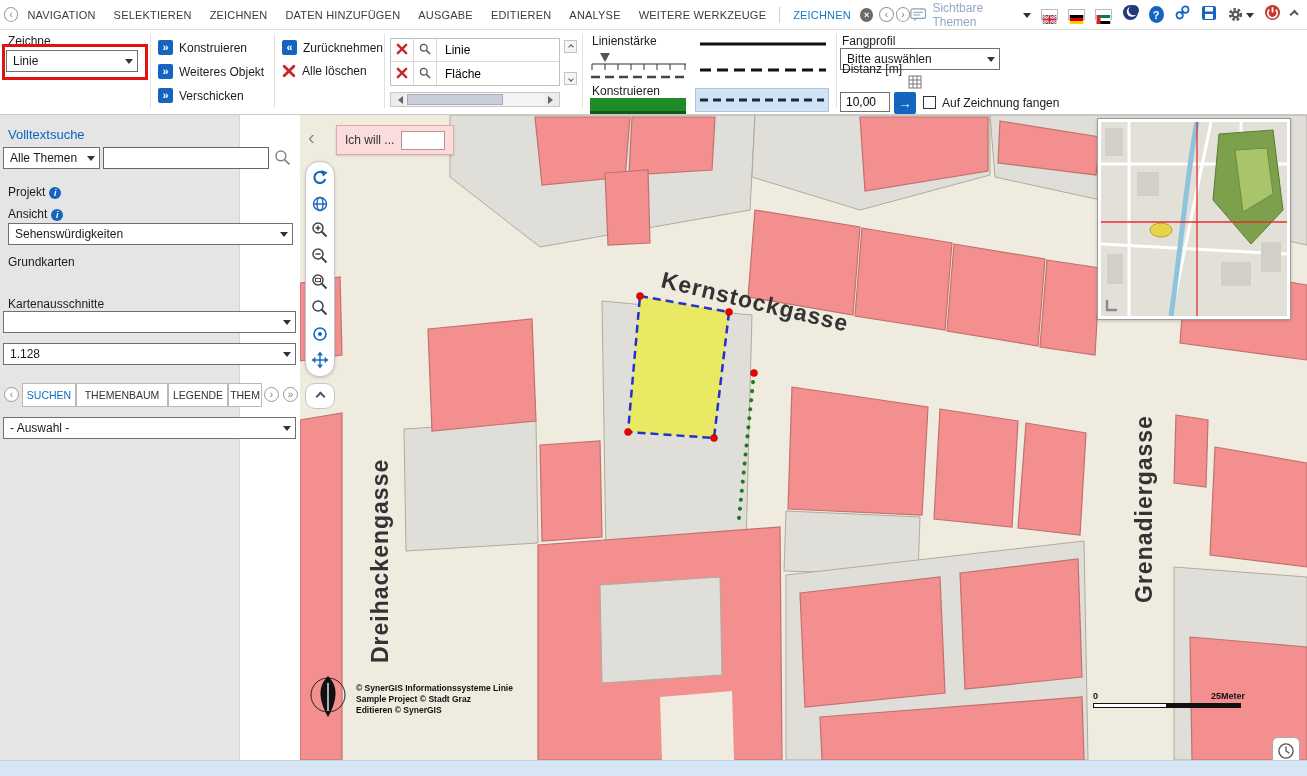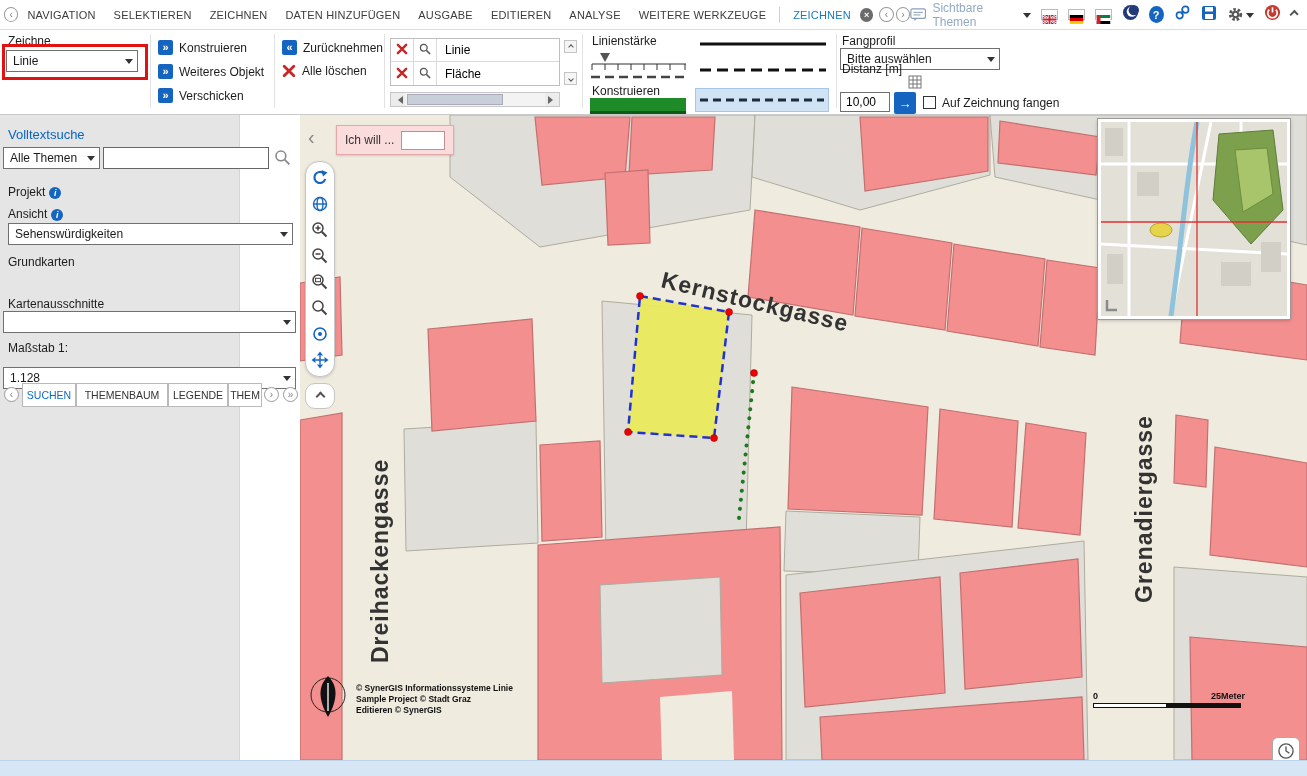--- a/index.html
+++ b/index.html
@@ -299,33 +299,37 @@
     <span>Sehenswürdigkeiten</span>
       <span class="caret"></span>
   </div>
   <div class="lbl" style="left:8px;top:140px">Grundkarten</div>
   <div class="lbl" style="left:8px;top:182px">Kartenausschnitte</div>
   <div class="sel" style="left:3px;top:196px;width:293px">
     <span></span>
       <span class="caret"></span>
   </div>
   <div class="lbl" style="left:8px;top:226px">Maßstab 1:</div>
-  <div class="sel" style="left:3px;top:252px;width:293px">
+  <div class="sel" style="left:3px;top:228px;width:293px">
     <span>1.128</span>
       <span class="caret"></span>
   </div>
 
   <span class="cbtn" style="position:absolute;left:4px;top:272px">‹</span>
   <div class="sbtab" style="left:22px;width:54px;color:#0b6bc2">SUCHEN</div>
   <div class="sbtab" style="left:76px;width:92px">THEMENBAUM</div>
   <div class="sbtab" style="left:168px;width:60px">LEGENDE</div>
   <div class="sbtab" style="left:228px;width:34px">THEM</div>
   <span class="cbtn" style="position:absolute;left:264px;top:272px">›</span>
   <span class="cbtn" style="position:absolute;left:283px;top:272px">»</span>
 
+  <div class="sel" style="left:3px;top:302px;width:293px">
+    <span>- Auswahl -</span>
+      <span class="caret"></span>
+  </div>
 </div>
 
 <div id="map">
   <svg width="1007" height="645" viewBox="0 0 1007 645">
     <rect width="1007" height="645" fill="#f0ebdf"></rect>
 
     <g fill="#e0ded8" stroke="#aeab9f" stroke-width="1">
       <polygon points="150,0 455,0 450,95 240,132 150,62"></polygon>
       <polygon points="455,0 690,0 690,60 560,95 452,62"></polygon>
       <polygon points="690,0 1007,0 1007,130 695,62"></polygon>

